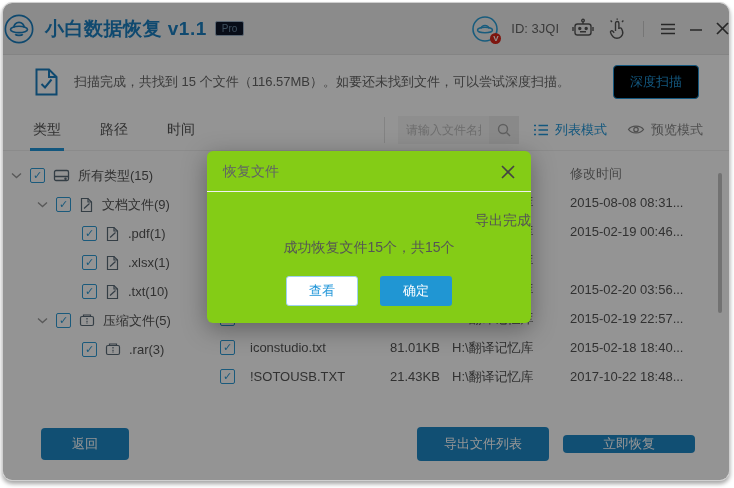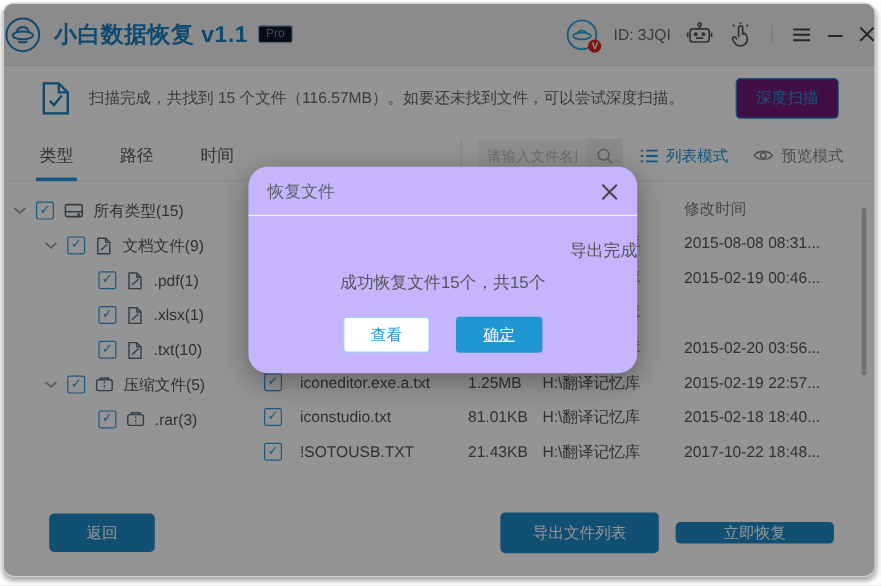--- a/index.html
+++ b/index.html
@@ -20,21 +20,21 @@
   .avatar { position:relative; width:26px; height:26px; cursor:pointer; }
   .v-badge { position:absolute; right:-3px; bottom:-2px; width:11px; height:11px; border-radius:50%;
     background:#d9261c; color:#fff; font-size:8px; line-height:11px; text-align:center; font-weight:bold; }
   .id-text { font-size:13px; color:#666; }
   .tb-icon { display:flex; align-items:center; cursor:pointer; }
   .tb-div { width:1px; height:16px; background:#ccc; margin:0 3px; }
 
   
   .notif { height:54px; display:flex; align-items:center; padding:0 30px; gap:14px; flex:0 0 auto; }
   .notif-text { flex:1; font-size:13px; color:#666; }
-  .deep-scan-btn { border:1px solid #2196d9; color:#2196d9; background:#701a75; border-radius:4px;
+  .deep-scan-btn { border:1px solid #2196d9; color:#2196d9; background:#000000; border-radius:4px;
     padding:7px 16px; font-size:13px; cursor:pointer; white-space:nowrap; }
 
   
   .tabsrow { height:42px; display:flex; align-items:center; padding:0 0 0 30px;
     border-bottom:1px solid #efefef; flex:0 0 auto; }
   .tab { font-size:14px; color:#555; height:42px; display:flex; align-items:center;
     margin-right:39px; position:relative; cursor:pointer; }
   .tab.active:after { content:''; position:absolute; left:-3px; right:-3px; bottom:0; height:3px; background:#2196d9; }
   .vdiv { width:1px; height:26px; background:#e2e2e2; margin-left:150px; }
   .search-box { margin-left:13px; width:121px; height:28px; background:#f4f4f4; display:flex; align-items:center; }
@@ -71,32 +71,32 @@
   .footer { height:72px; display:flex; align-items:center; padding:0 34px; flex:0 0 auto; }
   .btn { background:#1e88c7; color:#fff; border:none; border-radius:4px; font-size:13px;
     cursor:pointer; font-family:inherit; }
   .btn-back { width:88px; height:32px; margin-left:4px; }
   .spacer { flex:1; }
   .btn-export { width:132px; height:34px; margin-right:14px; }
   .btn-recover { width:132px; height:18px; }
 
   
   .overlay { position:absolute; inset:0; background:rgba(0,0,0,.42); z-index:5; }
-  .modal { position:absolute; left:204px; top:136px; width:324px; height:172px; background:#c4b5fd;
-    border-radius:16px; z-index:6; box-shadow:0 6px 24px rgba(0,0,0,.35); }
+  .modal { position:absolute; left:204px; top:148px; width:324px; height:172px; background:#84cc16;
+    border-radius:6px; z-index:6; box-shadow:0 6px 24px rgba(0,0,0,.35); }
   .modal-head { display:flex; align-items:center; padding:12px 16px 10px; border-bottom:1px solid #f0f0f0; }
   .modal-title { flex:1; font-size:14px; color:#606266; }
   .modal-close { cursor:pointer; display:flex; }
   .modal-line1 { text-align:right; margin-top:20px; font-size:14px; color:#555; }
   .modal-line2 { text-align:center; margin-top:9px; font-size:14px; color:#555; }
   .modal-btns { display:flex; justify-content:center; gap:22px; margin-top:19px; }
   .btn-view { width:72px; height:30px; background:#fff; border:1px solid #9ed1f0; color:#2196d9;
     border-radius:3px; font-size:13px; cursor:pointer; font-family:inherit; }
   .btn-ok { width:72px; height:30px; background:#2096d3; border:none; color:#fff;
-    border-radius:3px; font-size:13px; cursor:pointer; font-family:inherit;text-decoration:underline; }
+    border-radius:3px; font-size:13px; cursor:pointer; font-family:inherit; }
 </style>
 </head>
 <body>
 
 <div class="window">
 
   <div class="titlebar">
     <span class="logo">
       <svg width="32" height="32" viewBox="0 0 34 34" fill="none" stroke="#1b7fc0" stroke-width="1.8">
         <circle cx="17" cy="17" r="14.5"></circle>

